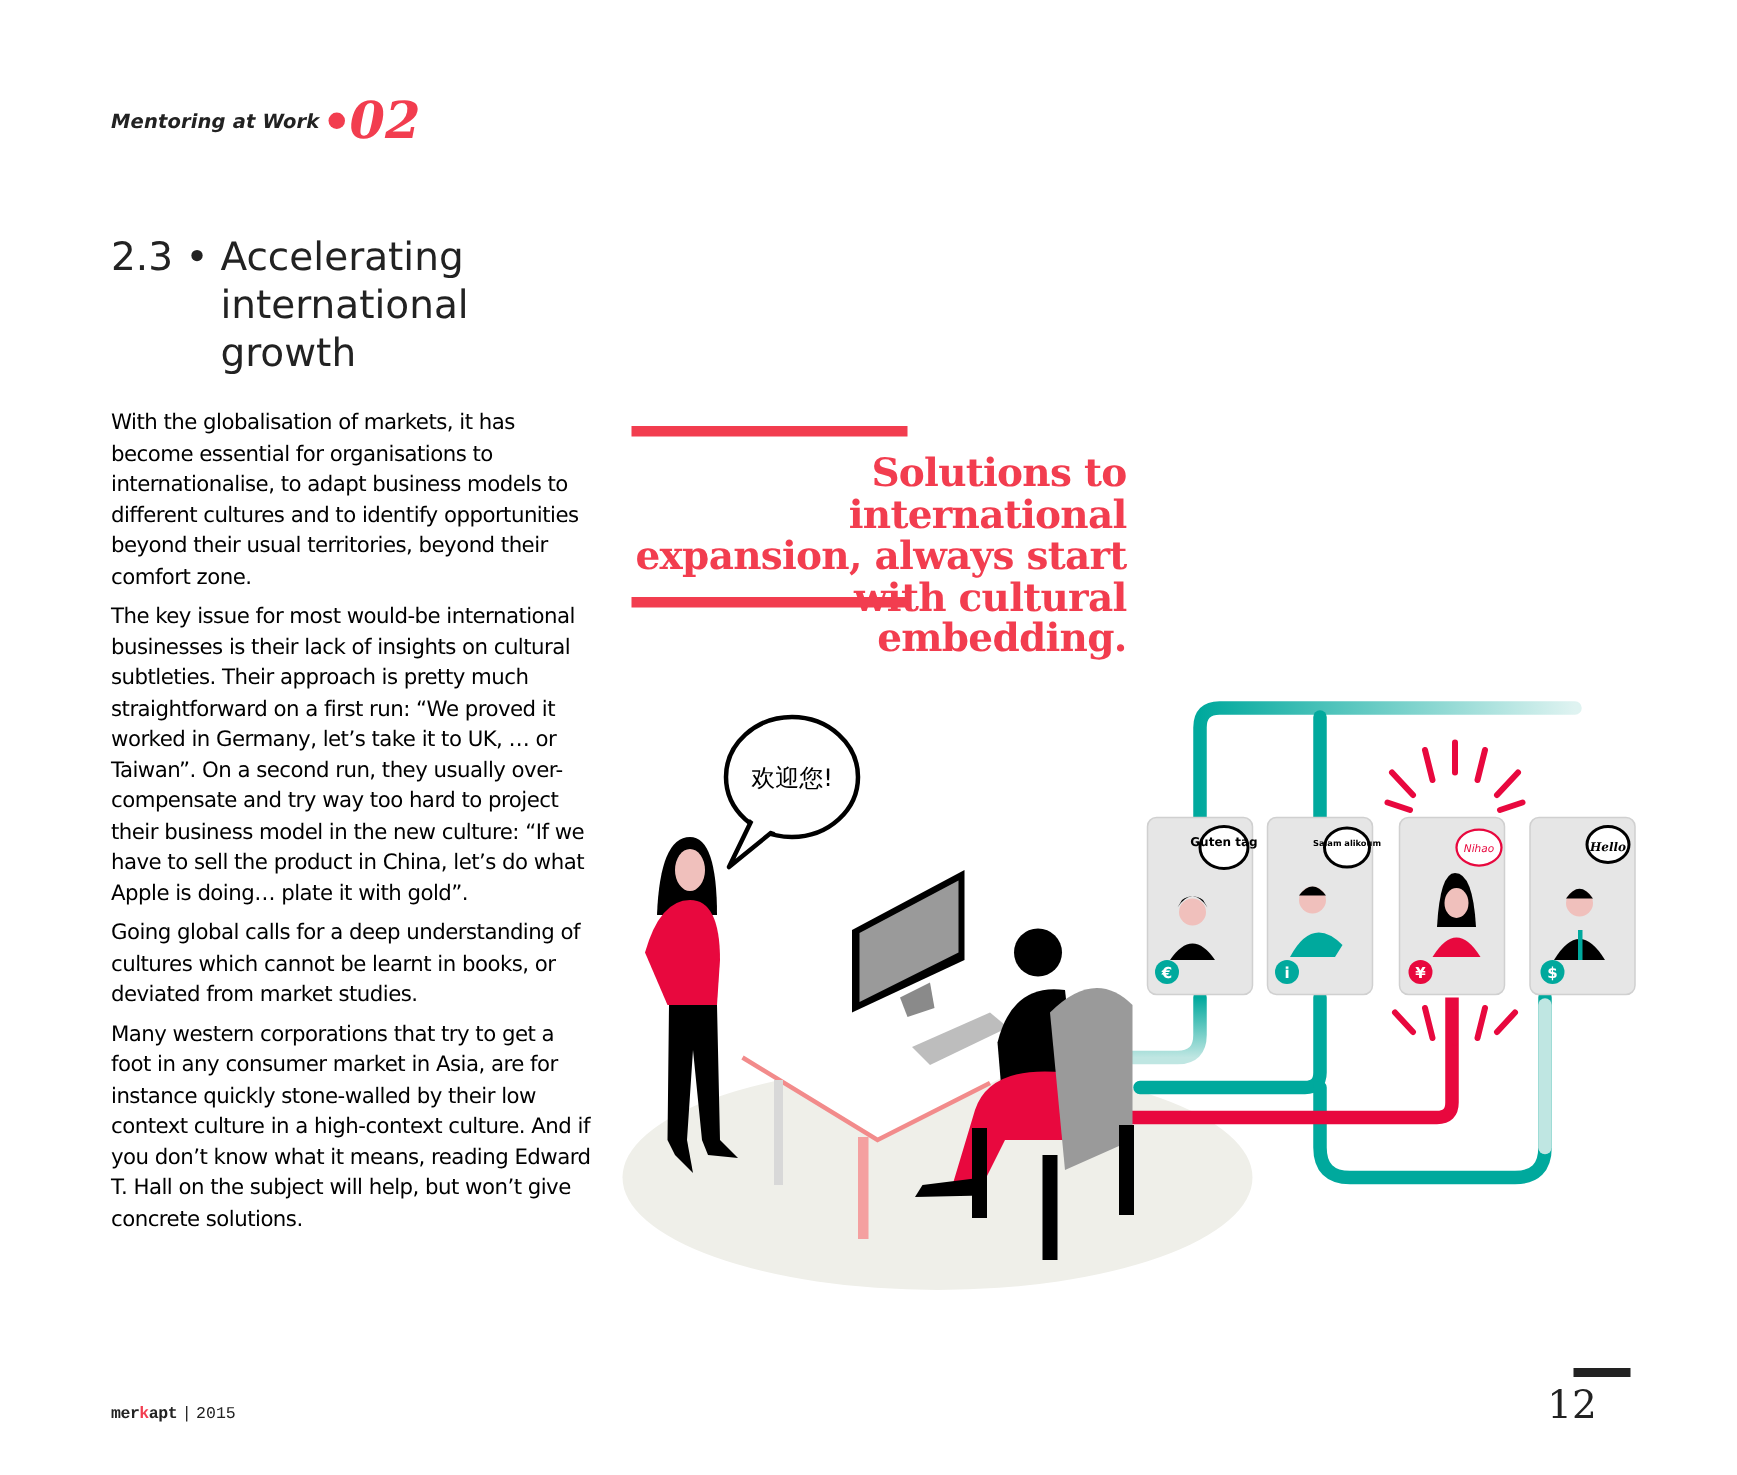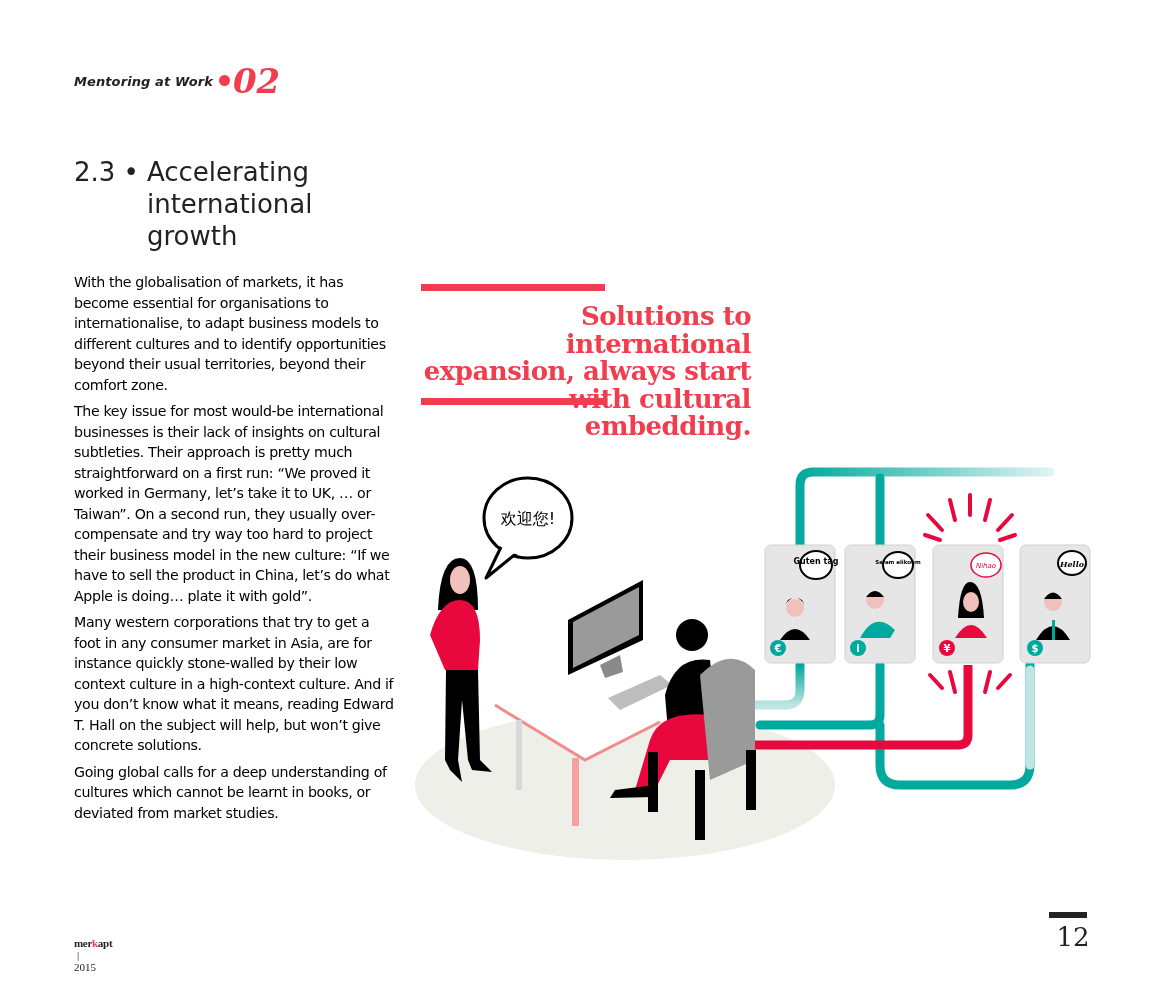--- a/index.html
+++ b/index.html
@@ -18,47 +18,47 @@
   .body-text { position: absolute; left: 74px; top: 272px; width: 325px; font-family: "DejaVu Sans", sans-serif; font-size: 14.2px; line-height: 20.5px; color: #000000; letter-spacing: -0.35px; }
   .body-text p { margin-bottom: 6px; }
 
   .quote-bar { position: absolute; left: 421px; width: 184px; height: 7px; background: #f23d4f; }
   .quote-bar.top { top: 284px; }
   .quote-bar.bottom { top: 398px; }
   .quote-text { position: absolute; left: 421px; top: 303px; width: 330px; font-family: "DejaVu Serif", serif; font-weight: bold; font-size: 26px; line-height: 27.5px; color: #f23d4f; letter-spacing: -0.5px; text-align: right; }
 
   .illustration { position: absolute; left: 410px; top: 460px; width: 700px; height: 420px; }
 
-  .footer-brand { position: absolute; left: 74px; top: 937px; font-family: Liberation Serif, serif; font-size: 11px; color: #222; display: flex; align-items: flex-start; flex-direction: column; }
+  .footer-brand { position: absolute; left: 74px; top: 937px; font-family: Liberation Mono, monospace; font-size: 11px; color: #222; display: flex; align-items: flex-end; }
   .brand-name { font-weight: bold; letter-spacing: -0.3px; }
   .brand-k { color: #f23d4f; }
   .brand-sep { margin: 0 3px; }
 
   .page-bar { position: absolute; left: 1049px; top: 912px; width: 38px; height: 6px; background: #222; }
-  .page-num { position: absolute; left: 1053px; top: 922px; width: 40px; font-family: "DejaVu Serif", serif; font-size: 26px; color: #222; text-align: center; }
+  .page-num { position: absolute; left: 1028px; top: 922px; width: 40px; font-family: "DejaVu Serif", serif; font-size: 26px; color: #222; text-align: center; }
 </style>
 </head>
 <body>
 
 <div class="header">
   <span class="header-title">Mentoring at Work</span>
   <span class="header-dot"></span>
   <span class="header-num">02</span>
 </div>
 
 <div class="section-title">
   <span class="section-num">2.3 •</span>
   <span class="section-heading">Accelerating international growth</span>
 </div>
 
 <div class="body-text">
   <p>With the globalisation of markets, it has become essential for organisations to internationalise, to adapt business models to different cultures and to identify opportunities beyond their usual territories, beyond their comfort zone.</p>
   <p>The key issue for most would-be international businesses is their lack of insights on cultural subtleties. Their approach is pretty much straightforward on a first run: “We proved it worked in Germany, let’s take it to UK, … or Taiwan”. On a second run, they usually over-compensate and try way too hard to project their business model in the new culture: “If we have to sell the product in China, let’s do what Apple is doing… plate it with gold”.</p>
+  <p>Going global calls for a deep understanding of cultures which cannot be learnt in books, or deviated from market studies.</p>
   <p>Many western corporations that try to get a foot in any consumer market in Asia, are for instance quickly stone-walled by their low context culture in a high-context culture. And if you don’t know what it means, reading Edward T. Hall on the subject will help, but won’t give concrete solutions.</p>
-  <p>Going global calls for a deep understanding of cultures which cannot be learnt in books, or deviated from market studies.</p>
 </div>
 
 <div class="quote-bar top"></div>
 <div class="quote-text">Solutions to international expansion, always start with cultural embedding.</div>
 <div class="quote-bar bottom"></div>
 
 <svg class="illustration" viewBox="0 0 700 420" xmlns="http://www.w3.org/2000/svg">
   <defs>
     <linearGradient id="tealFade" x1="0" x2="1" y1="0" y2="0">
       <stop offset="0" stop-color="#00a99d"></stop>

